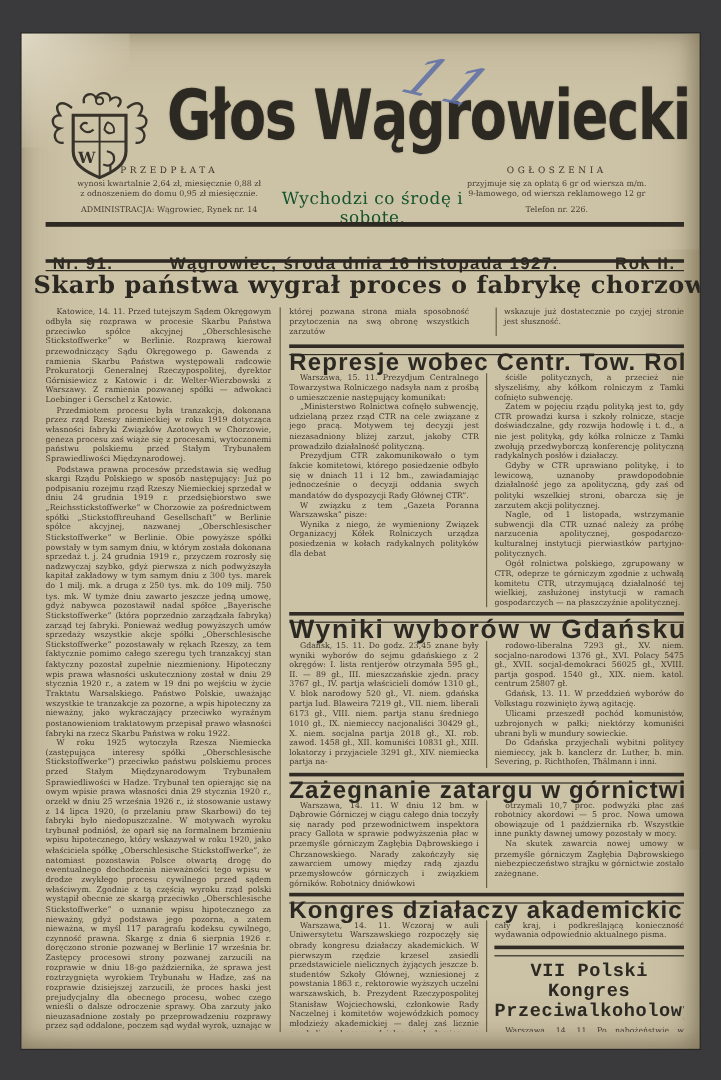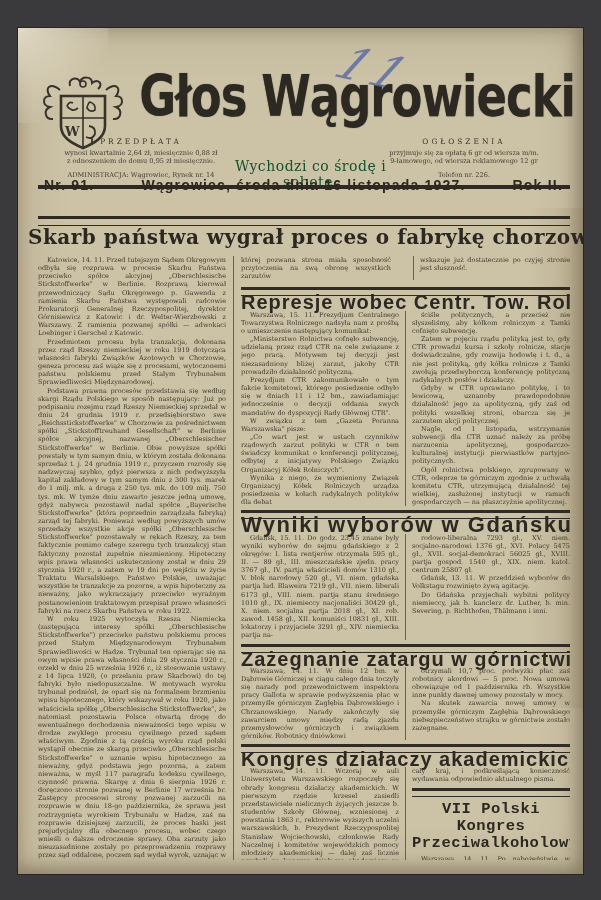--- a/index.html
+++ b/index.html
@@ -49,21 +49,21 @@
   .fineprint .fp-head{font-size:7.4px;letter-spacing:3px;margin-bottom:2px;color:#3b352b;}
   .fineprint p{margin:0;text-indent:0;}
   .fineprint .fp-extra{margin-top:5px;}
   .mast-sub{
     position:absolute;left:190px;right:170px;top:130px;text-align:center;
     font-size:14px;color:#14532d;letter-spacing:.5px;
   }
   
   .rule-top{position:absolute;left:20px;right:13px;top:157px;height:4px;background:#2e2a23;}
   .dateline{
-    position:absolute;left:26px;right:20px;top:146px;height:22px;
+    position:absolute;left:26px;right:20px;top:180px;height:22px;
     display:flex;align-items:center;justify-content:space-between;
     font-family:"Liberation Sans", sans-serif;font-weight:bold;
     font-size:14px;letter-spacing:1.2px;color:#2c2922;
   }
   .rule-double{position:absolute;left:20px;right:13px;top:188px;height:6px;
     border-top:3px solid #2e2a23;border-bottom:1px solid #2e2a23;}
   .lead-headline{
     position:absolute;left:10px;right:6px;top:197px;text-align:center;
     font-family:"DejaVu Serif", serif;font-weight:bold;
     font-size:20px;letter-spacing:.5px;color:#2b2721;white-space:nowrap;
@@ -189,21 +189,20 @@
 
         <section>
           <div class="srule"></div>
           <h3 class="shead h-represje">Represje wobec Centr. Tow. Roln.</h3>
           <div class="two">
             <div class="sc scl">
                 <p>Warszawa, 15. 11.  Prezydjum Centralnego Towarzystwa Rolniczego nadsyła nam z prośbą o umieszczenie następujący komunikat:</p>
                 <p>„Ministerstwo Rolnictwa cofnęło subwencję, udzielaną przez rząd CTR na cele związane z jego pracą. Motywem tej decyzji jest niezasadniony bliżej zarzut, jakoby CTR prowadziło działalność polityczną.</p>
                 <p>Prezydjum CTR zakomunikowało o tym fakcie komitetowi, którego posiedzenie odbyło się w dniach 11 i 12 bm., zawiadamiając jednocześnie o decyzji oddania swych mandatów do dyspozycji Rady Głównej CTR”.</p>
                 <p>W związku z tem „Gazeta Poranna Warszawska” pisze:</p>
-                <p>„Co wart jest w ustach czynników rządowych zarzut polityki w CTR o tem świadczy komunikat o konferencji politycznej, odbytej z inicjatywy Polskiego Związku Organizacyj Kółek Rolniczych”.</p>
                 <p>Wynika z niego, że wymieniony Związek Organizacyj Kółek Rolniczych urządza posiedzenia w kołach radykalnych polityków dla debat</p>
               </div>
             <div class="sc scr">
                 <p>ściśle politycznych, a przecież nie słyszeliśmy, aby kółkom rolniczym z Tamki cofnięto subwencję.</p>
                 <p>Zatem w pojęciu rządu polityką jest to, gdy CTR prowadzi kursa i szkoły rolnicze, stacje doświadczalne, gdy rozwija hodowlę i t. d., a nie jest polityką, gdy kółka rolnicze z Tamki zwołują przedwyborczą konferencję polityczną radykalnych posłów i działaczy.</p>
                 <p>Gdyby w CTR uprawiano politykę, i to lewicową, uznanoby prawdopodobnie działalność jego za apolityczną, gdy zaś od polityki wszelkiej stroni, obarcza się je zarzutem akcji politycznej.</p>
                 <p>Nagle, od 1 listopada, wstrzymanie subwencji dla CTR uznać należy za próbę narzucenia apolitycznej, gospodarczo-kulturalnej instytucji pierwiastków partyjno-politycznych.</p>
                 <p>Ogół rolnictwa polskiego, zgrupowany w CTR, odeprze te górniczym zgodnie z uchwałą komitetu CTR, utrzymującą działalność tej wielkiej, zasłużonej instytucji w ramach gospodarczych — na płaszczyźnie apolitycznej.</p>
               </div>
           </div>
@@ -212,20 +211,21 @@
         <section>
           <div class="srule"></div>
           <h3 class="shead h-wyniki">Wyniki wyborów w Gdańsku</h3>
           <div class="two">
             <div class="sc scl">
                 <p>Gdańsk, 15. 11.  Do godz. 23,45 znane były wyniki wyborów do sejmu gdańskiego z 2 okręgów: I. lista rentjerów otrzymała 595 gł., II. — 89 gł., III. mieszczańskie zjedn. pracy 3767 gł., IV. partja właścicieli domów 1310 gł., V. blok narodowy 520 gł., VI. niem. gdańska partja lud. Blaweira 7219 gł., VII. niem. liberali 6173 gł., VIII. niem. partja stanu średniego 1010 gł., IX. niemieccy nacjonaliści 30429 gł., X. niem. socjalna partja 2018 gł., XI. rob. zawod. 1458 gł., XII. komuniści 10831 gł., XIII. lokatorzy i przyjaciele 3291 gł., XIV. niemiecka partja na-</p>
               </div>
             <div class="sc scr">
                 <p>rodowo-liberalna 7293 gł., XV. niem. socjalno-narodowi 1376 gł., XVI. Polacy 5475 gł., XVII. socjal-demokraci 56025 gł., XVIII. partja gospod. 1540 gł., XIX. niem. katol. centrum 25807 gł.</p>
                 <p>Gdańsk, 13. 11.  W przeddzień wyborów do Volkstagu rozwinięto żywą agitację.</p>
+                <p>Ulicami przeszedł pochód komunistów, uzbrojonych w pałki; niektórzy komuniści ubrani byli w mundury sowieckie.</p>
                 <p>Do Gdańska przyjechali wybitni politycy niemieccy, jak b. kanclerz dr. Luther, b. min. Severing, p. Richthofen, Thälmann i inni.</p>
               </div>
           </div>
         </section>
 
         <section>
           <div class="srule"></div>
           <h3 class="shead h-zazegnanie">Zażegnanie zatargu w górnictwie</h3>
           <div class="two">
             <div class="sc scl">

